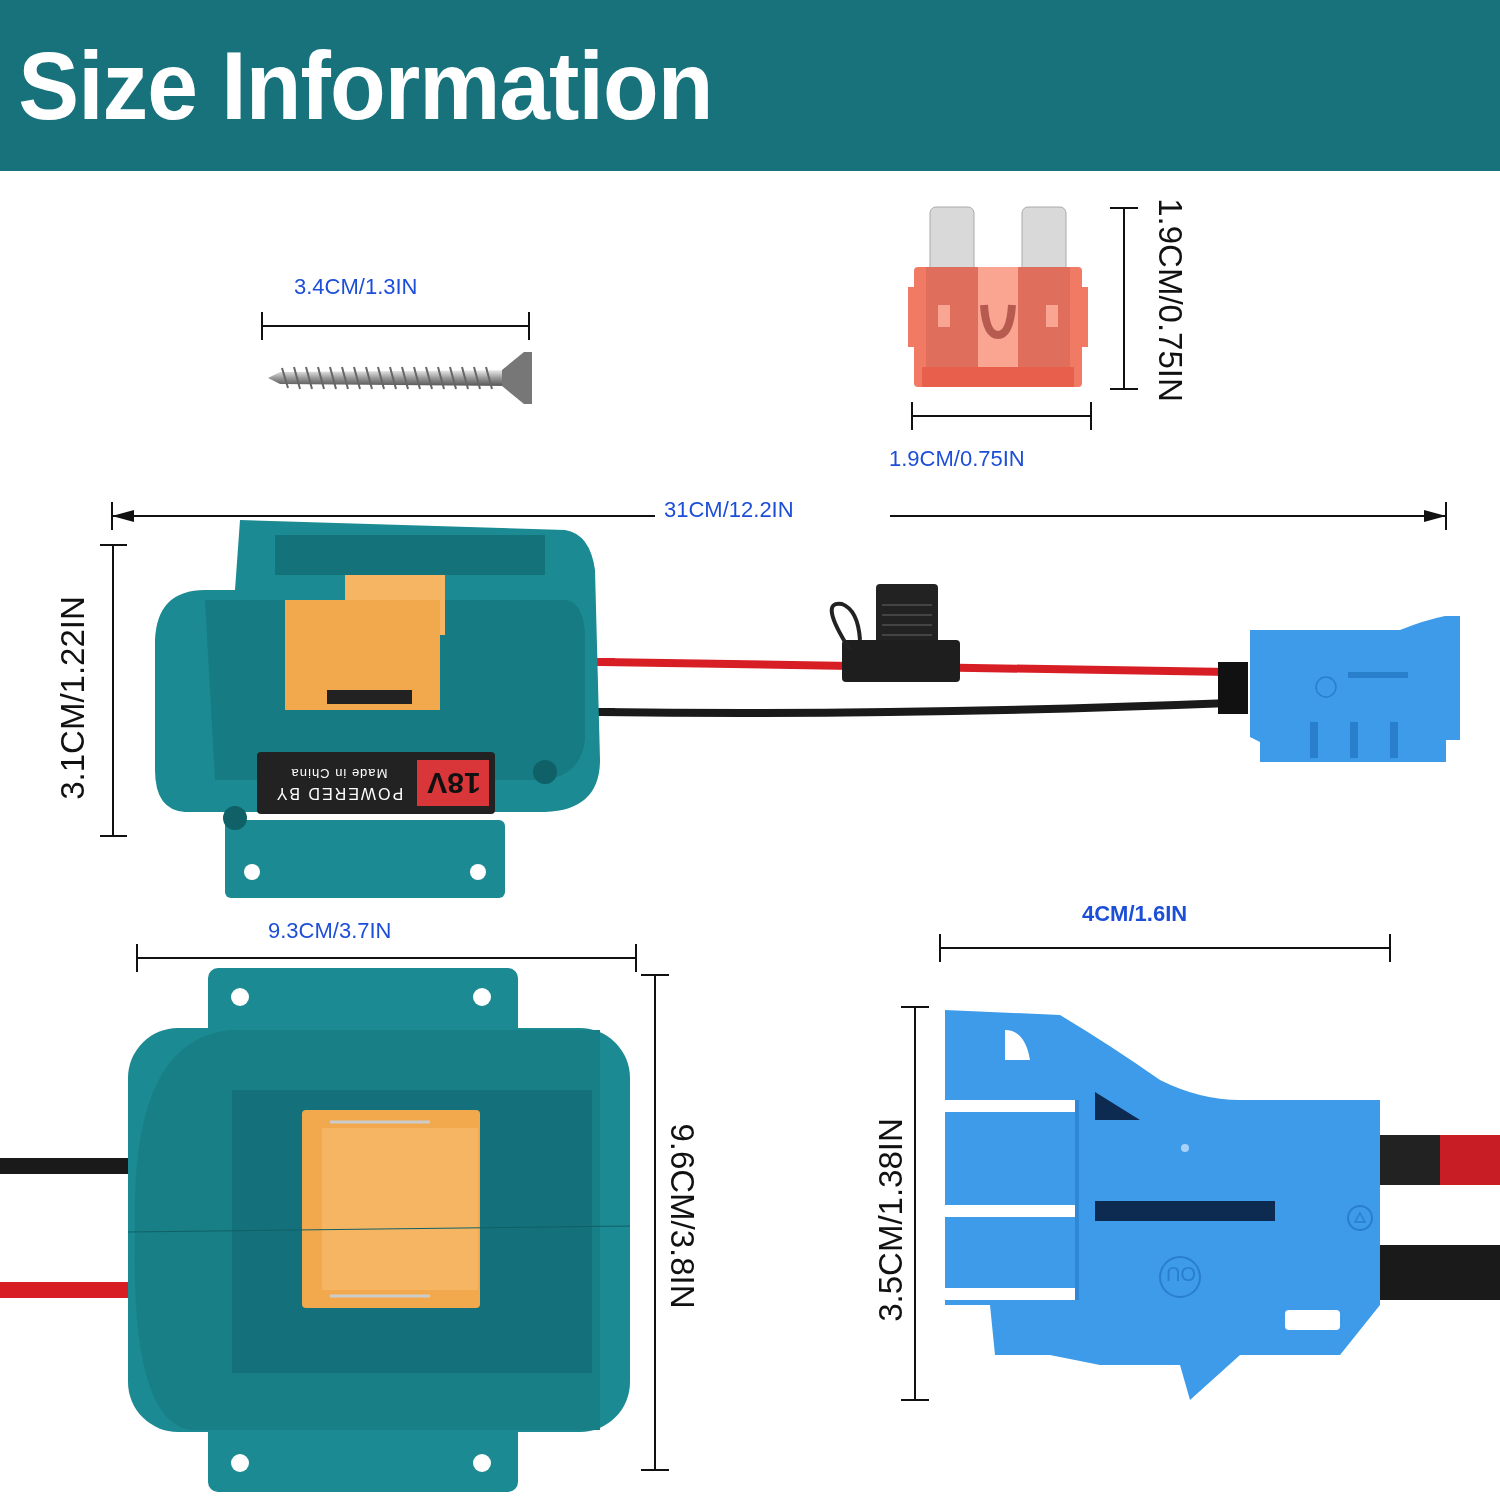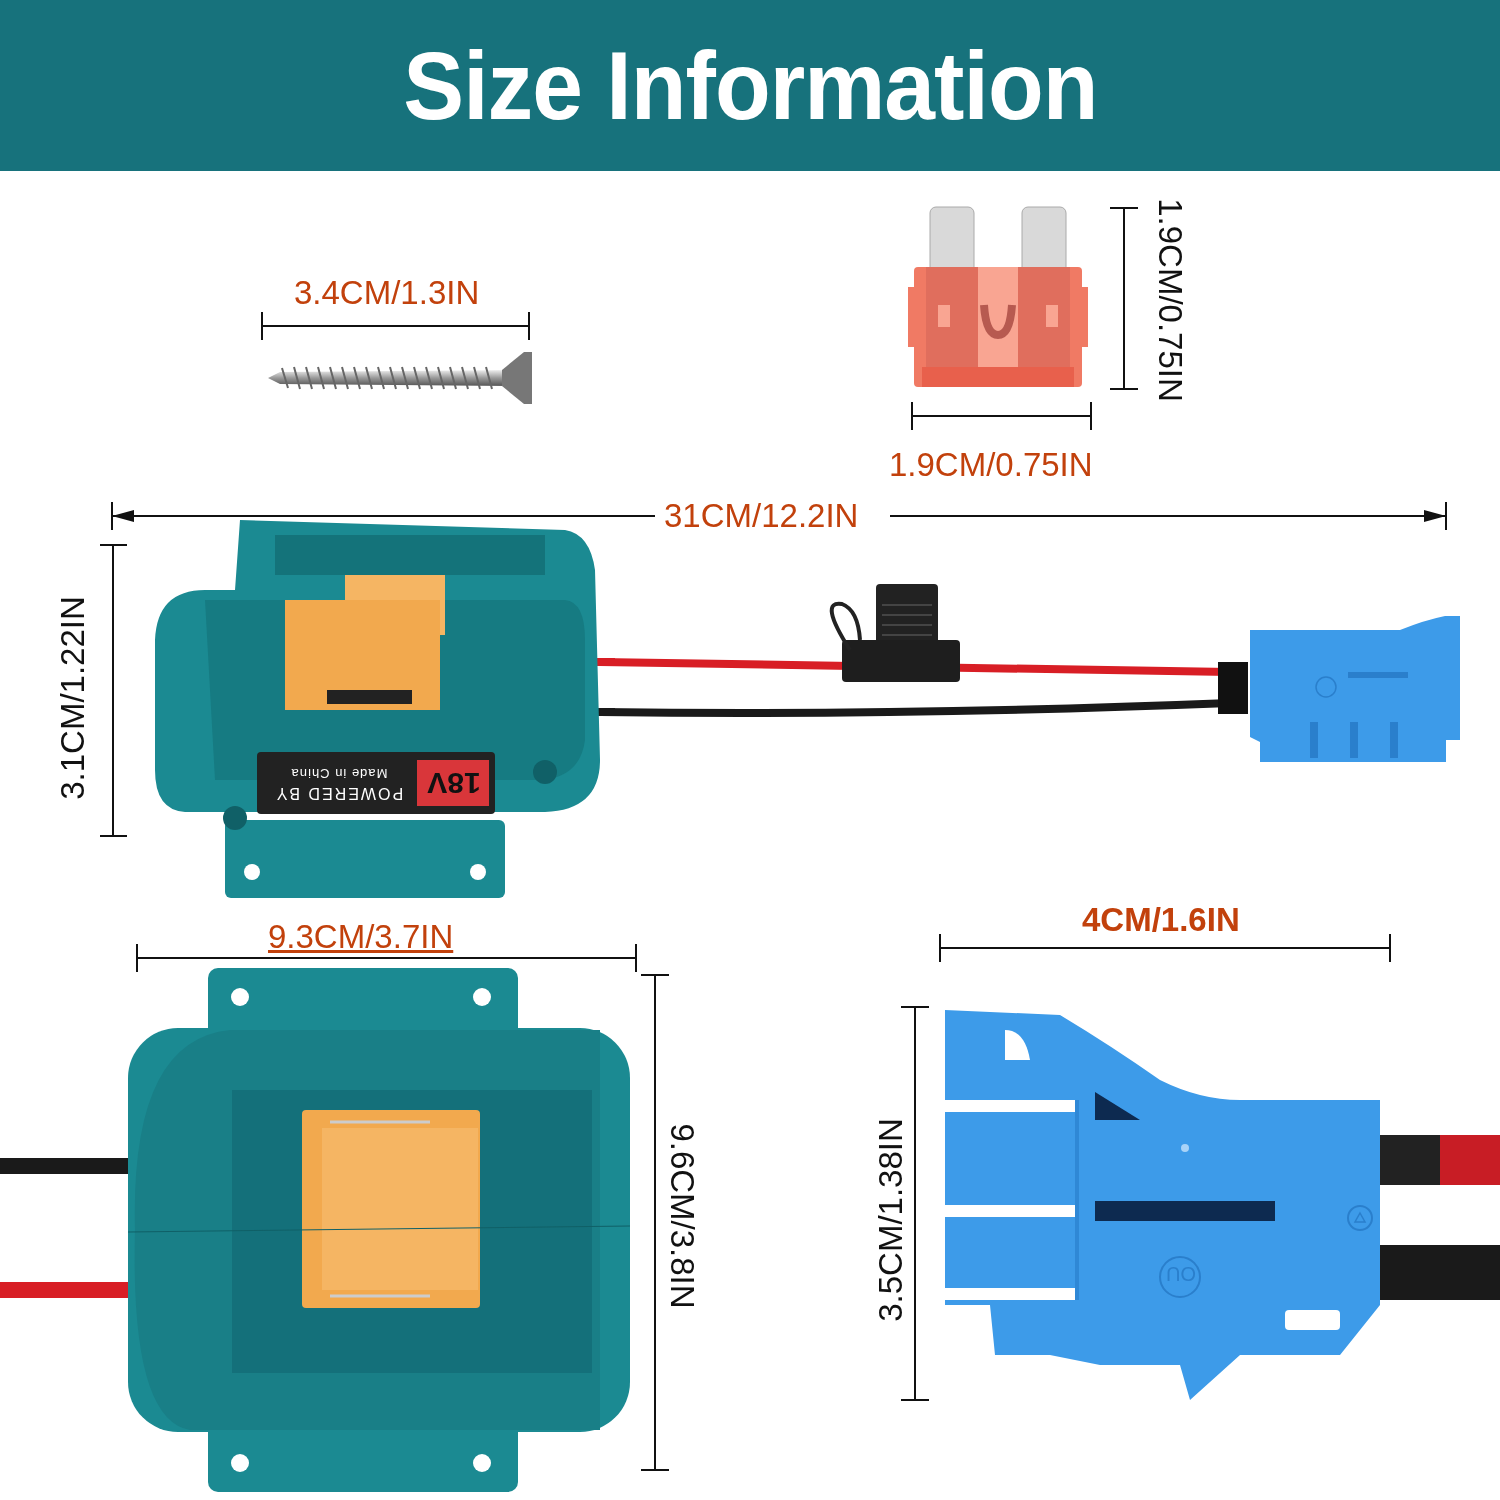--- a/index.html
+++ b/index.html
@@ -1,19 +1,19 @@
 <!DOCTYPE html>
 <html><head>
 <meta charset="utf-8">
 <style>
   html,body{margin:0;padding:0;background:#fff;}
   body{width:1500px;height:1500px;position:relative;overflow:hidden;font-family:"Liberation Sans","DejaVu Sans",sans-serif;}
-  .banner{position:absolute;left:0;top:0;width:1500px;height:171px;background:#17727c;display:flex;align-items:center;justify-content:center;}
+  .banner{position:absolute;left:0;top:0;width:1500px;height:171px;background:#17727c;display:flex;align-items:center;justify-content:flex-start;}
   .banner h1{margin:0;color:#fff;font-size:96px;font-weight:bold;letter-spacing:-1px;transform:scaleX(0.95);}
-  .dim{position:absolute;color:#c2410c;font-size:33px;white-space:nowrap;line-height:1;}
+  .dim{position:absolute;color:#1d4ed8;font-size:22px;white-space:nowrap;line-height:1;}
   .vdim{position:absolute;color:#111;font-size:33px;white-space:nowrap;line-height:1;}
   svg{position:absolute;overflow:visible;}
 </style>
 </head>
 <body>
 
 <div class="banner">
   <h1>Size Information</h1>
 </div>
 
@@ -149,21 +149,21 @@
 </svg>
 
 <svg style="left:0;top:0;" width="1500" height="1500">
   <line x1="137" y1="958" x2="636" y2="958" stroke="#111" stroke-width="2"></line>
   <line x1="137" y1="944" x2="137" y2="972" stroke="#111" stroke-width="2"></line>
   <line x1="636" y1="944" x2="636" y2="972" stroke="#111" stroke-width="2"></line>
   <line x1="655" y1="975" x2="655" y2="1470" stroke="#111" stroke-width="2"></line>
   <line x1="641" y1="975" x2="669" y2="975" stroke="#111" stroke-width="2"></line>
   <line x1="641" y1="1470" x2="669" y2="1470" stroke="#111" stroke-width="2"></line>
 </svg>
-<div class="dim" style="left:268px;top:920px;text-decoration:underline;">9.3CM/3.7IN</div>
+<div class="dim" style="left:268px;top:920px;">9.3CM/3.7IN</div>
 <div class="vdim" style="left:682px;top:1216px;transform:translate(-50%,-50%) rotate(90deg);">9.6CM/3.8IN</div>
 
 <svg style="left:0;top:960px;" width="640" height="540" viewBox="0 0 640 540">
 
   <rect x="0" y="198" width="132" height="16" fill="#1a1a1a"></rect>
   <rect x="0" y="322" width="132" height="16" fill="#d81e25"></rect>
 
   <rect x="208" y="8" width="310" height="80" rx="10" fill="#1b8a92"></rect>
   <rect x="208" y="452" width="310" height="80" rx="10" fill="#1b8a92"></rect>
   <circle cx="240" cy="37" r="9" fill="#fff"></circle>

